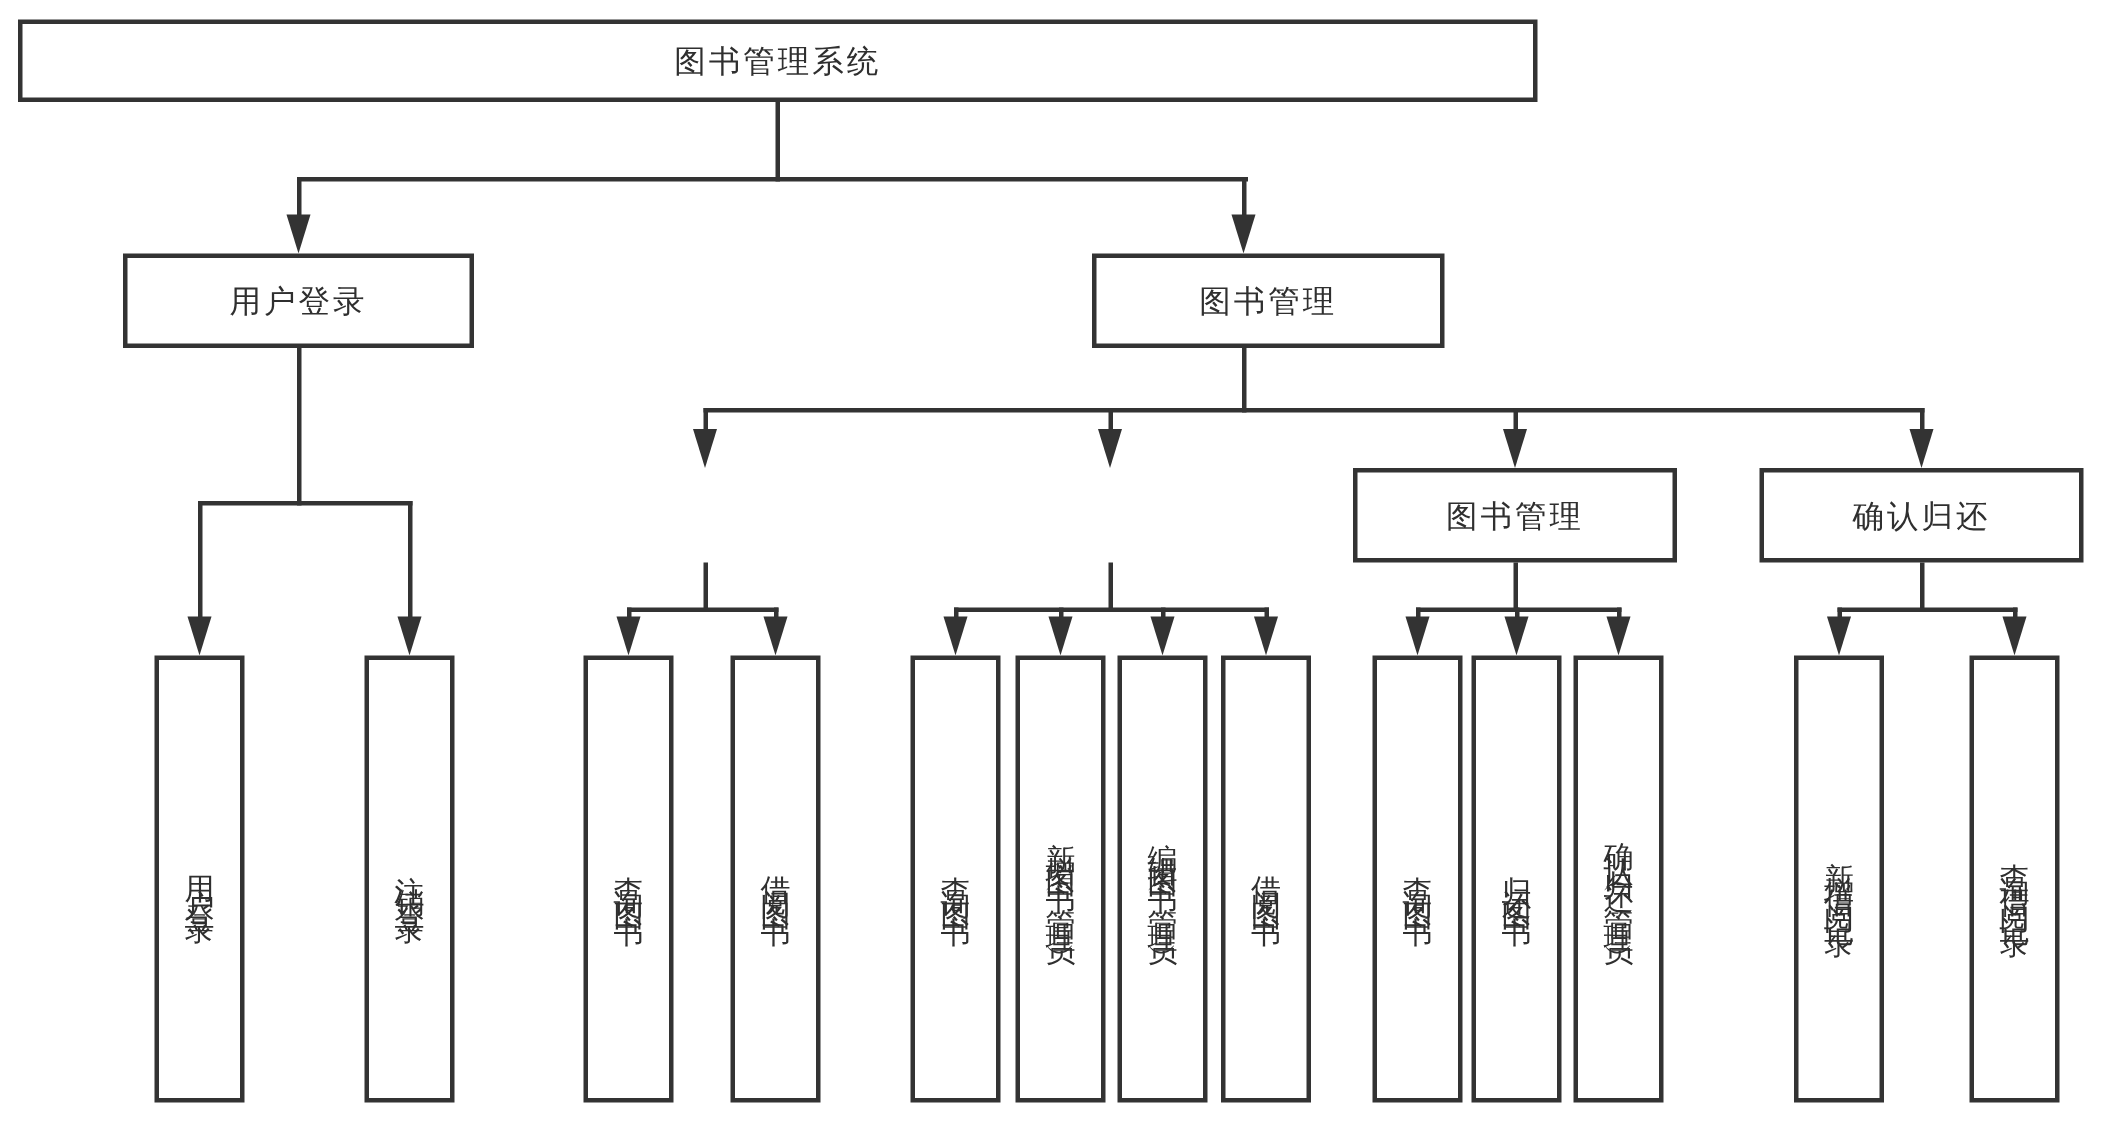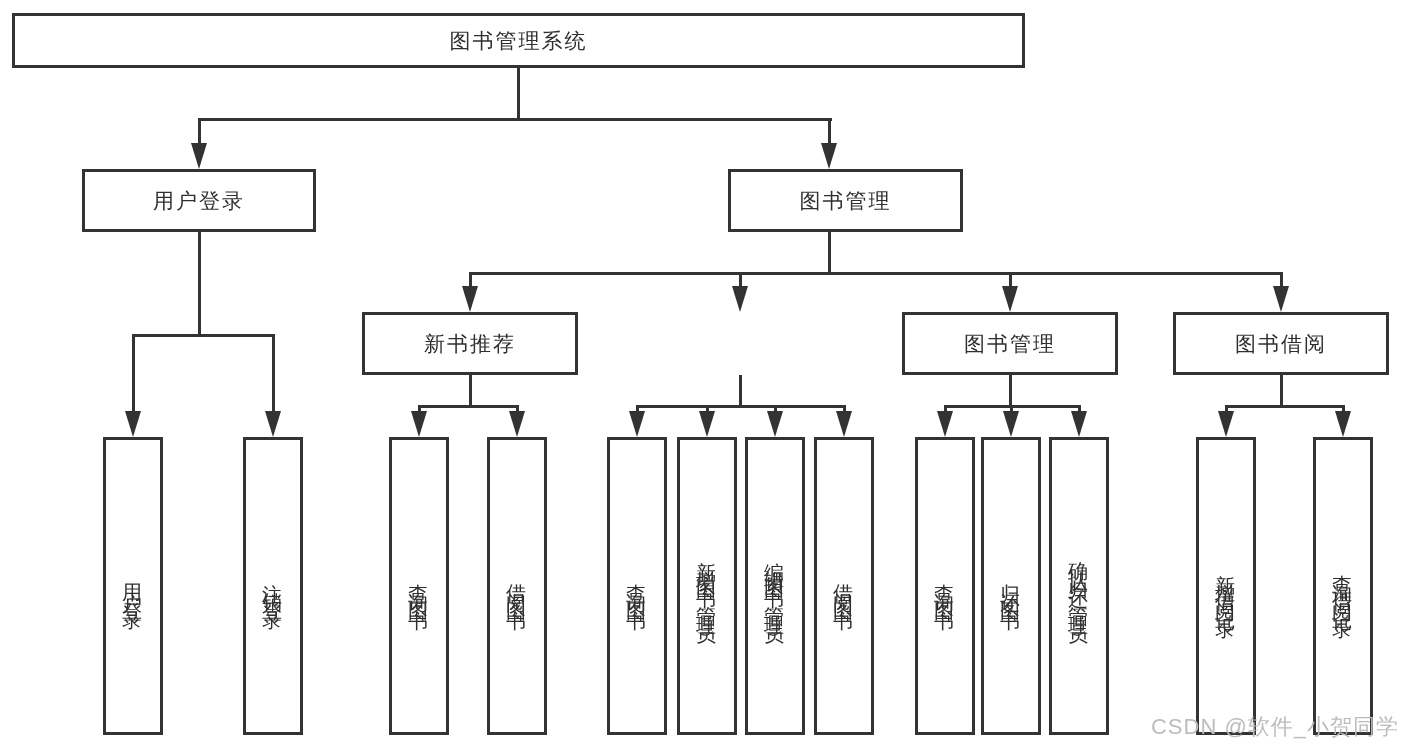--- a/index.html
+++ b/index.html
@@ -50,28 +50,25 @@
   <div class="line" style="left:469px;top:272px;width:814px;height:3px"></div>
   <div class="line" style="left:469px;top:272px;width:3px;height:18px"></div>
   <div class="arrow" style="left:462px;top:286px"></div>
   <div class="line" style="left:739px;top:272px;width:3px;height:18px"></div>
   <div class="arrow" style="left:732px;top:286px"></div>
   <div class="line" style="left:1009px;top:272px;width:3px;height:18px"></div>
   <div class="arrow" style="left:1002px;top:286px"></div>
   <div class="line" style="left:1280px;top:272px;width:3px;height:18px"></div>
   <div class="arrow" style="left:1273px;top:286px"></div>
 
-  <div class="box hbox" style="left:362px;top:312px;width:216px;height:63px">
-    <span>新书推荐</span>
-  </div>
   <div class="box hbox" style="left:902px;top:312px;width:216px;height:63px">
     <span>图书管理</span>
   </div>
   <div class="box hbox" style="left:1173px;top:312px;width:216px;height:63px">
-    <span>图书借阅</span>
+    <span>确认归还</span>
   </div>
 
   <div class="line" style="left:469px;top:375px;width:3px;height:33px"></div>
   <div class="line" style="left:418px;top:405px;width:101px;height:3px"></div>
   <div class="line" style="left:418px;top:405px;width:3px;height:16px"></div>
   <div class="arrow" style="left:411px;top:411px"></div>
   <div class="line" style="left:516px;top:405px;width:3px;height:16px"></div>
   <div class="arrow" style="left:509px;top:411px"></div>
 
   <div class="line" style="left:739px;top:375px;width:3px;height:33px"></div>
@@ -138,15 +135,14 @@
     <span class="vtext">确认归还（管理员）</span>
   </div>
 
   <div class="box vbox" style="left:1196px;top:437px;width:60px;height:298px">
     <span class="vtext">新增借阅记录</span>
   </div>
   <div class="box vbox" style="left:1313px;top:437px;width:60px;height:298px">
     <span class="vtext">查询借阅记录</span>
   </div>
 
-  <div class="watermark">CSDN @软件_小贺同学</div>
 
 </div>
 
 </body></html>

